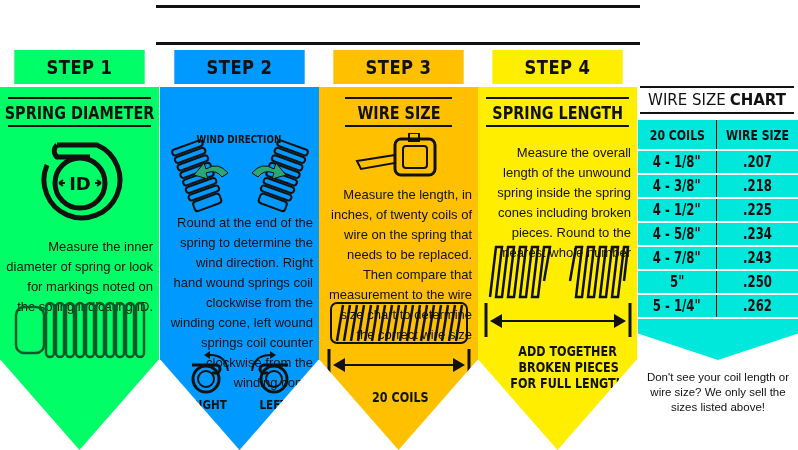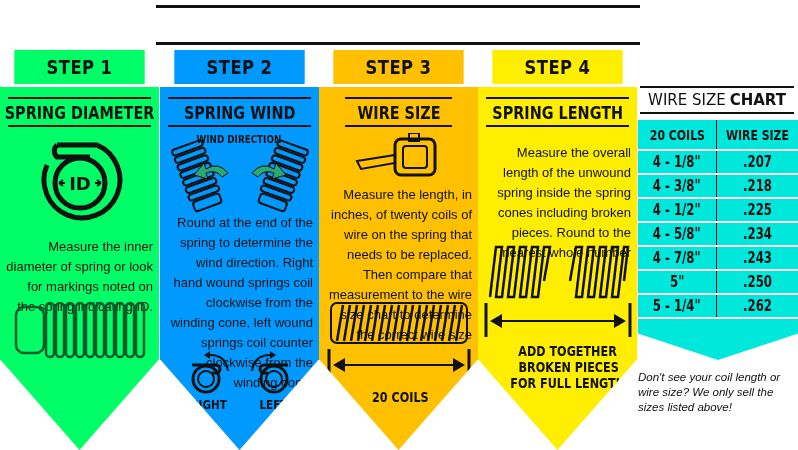--- a/index.html
+++ b/index.html
@@ -28,21 +28,21 @@
 
   .chart { position: absolute; left: 638px; top: 86px; width: 160px; }
   .chart-title { position: absolute; left: 2px; right: 4px; top: 0; height: 28px; border-top: 2px solid #111; border-bottom: 2px solid #111; display: flex; align-items: center; justify-content: center; font-size: 15px; font-family: "DejaVu Sans", sans-serif; white-space: nowrap; }
   .chart-title b { margin-left: 4px; text-align: right; }
   .chart-body { position: absolute; left: 0; top: 34px; width: 160px; height: 240px; background: #00e8dc; clip-path: polygon(0 0, 100% 0, 100% 89%, 50% 100%, 0 89%); }
   table { position: absolute; left: 0; top: 0; width: 160px; border-collapse: collapse; }
   td, th { height: 24px; text-align: center; font-family: "DejaVu Sans", sans-serif; font-weight: bold; font-size: 15px; color: #111; border-bottom: 2px solid #fff; }
   th { height: 30px; font-size: 14px; }
   td:first-child, th:first-child { border-right: 1px solid #111; width: 80px; }
   .cell-inner { display: inline-block; transform: scaleX(0.78); white-space: nowrap; }
-  .chart-note { position: absolute; left: 638px; top: 370px; width: 160px; text-align: left; font-size: 11.5px; line-height: 15px; color: #111; font-style: italic; }
+  .chart-note { position: absolute; left: 638px; top: 370px; width: 160px; text-align: center; font-size: 11.5px; line-height: 15px; color: #111; }
 </style>
 </head>
 <body>
 
 <div class="title-wrap">
   <div class="title-rule top"></div>
   <div class="title-rule bot"></div>
 </div>
 
 <div class="col c1">
@@ -73,23 +73,20 @@
         <rect x="114" y="4" width="8" height="54" rx="4"></rect>
           <rect x="124" y="4" width="8" height="54" rx="4"></rect>
       </g>
     </svg>
   </div>
 </div>
 
 <div class="col c2">
   <div class="head">STEP 2</div>
   <div class="body">
-    <div class="sub">
-        <span>SPRING WIND</span>
-      </div>
     <div class="label-cond" style="left:26px;top:46px;font-size:11px">WIND DIRECTION</div>
     <svg style="position:absolute;left:8px;top:50px" width="144" height="78" viewBox="0 0 144 78">
       <g fill="none" stroke="#111" stroke-width="2">
         <g transform="rotate(-20 30 40)">
           <rect x="14" y="6" width="32" height="6" rx="3"></rect>
             <rect x="14" y="14" width="32" height="6" rx="3"></rect>
           <rect x="14" y="22" width="32" height="6" rx="3"></rect>
             <rect x="14" y="30" width="32" height="6" rx="3"></rect>
           <rect x="14" y="38" width="32" height="6" rx="3"></rect>
             <rect x="14" y="46" width="32" height="6" rx="3"></rect>

